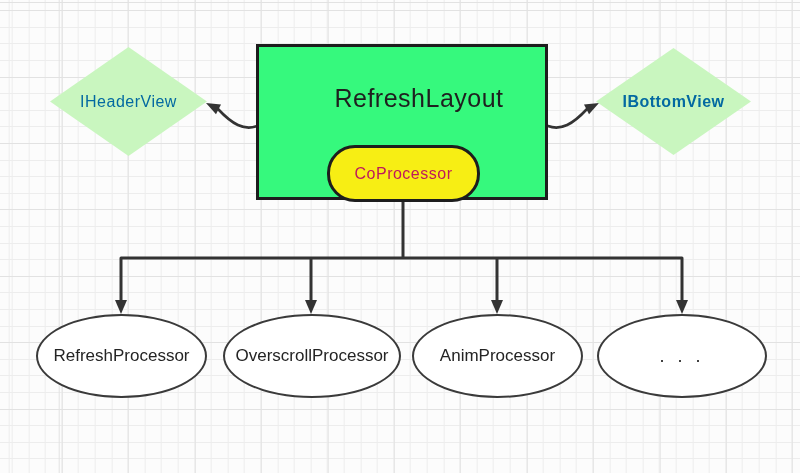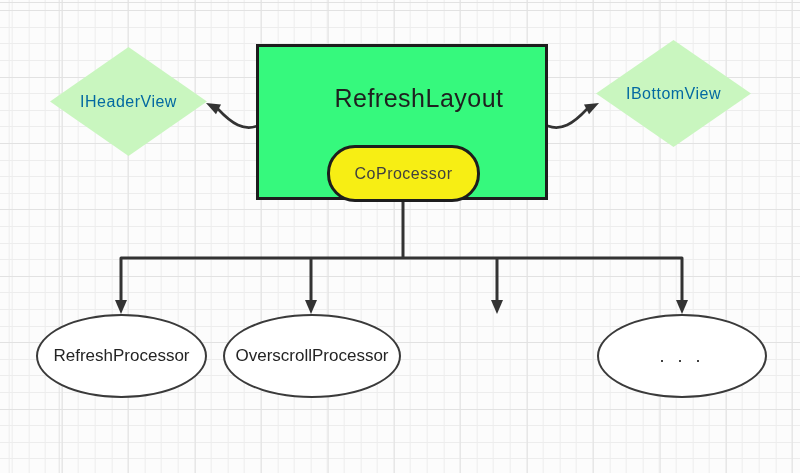--- a/index.html
+++ b/index.html
@@ -28,28 +28,28 @@
     position:absolute;left:0;right:0;top:38px;
     text-align:center;font-size:25px;line-height:26px;color:#1f1f1f;
     letter-spacing:0.5px;
     margin-left:34px;
   }
   #coprocessor-node{
     left:327px;top:145px;width:153px;height:57px;
     background:#f7ee14;border:3px solid #1d1d1d;border-radius:28px;
     z-index:3;display:flex;align-items:center;justify-content:center;
   }
-  #coprocessor-label{font-size:16px;color:#404040;letter-spacing:0.5px;}
+  #coprocessor-label{font-size:16px;color:#be185d;letter-spacing:0.5px;}
   .diamond{
     background:#c9f6bf;z-index:2;
     clip-path:polygon(50% 0,100% 50%,50% 100%,0 50%);
     display:flex;align-items:center;justify-content:center;
   }
   #iheaderview-node{left:50px;top:47px;width:157px;height:109px;}
-  #ibottomview-node{left:596px;top:40px;width:155px;height:107px;}
+  #ibottomview-node{left:596px;top:48px;width:155px;height:107px;font-weight:bold;}
   .diamond-label{font-size:16px;color:#0369a1;letter-spacing:0.5px;}
   .ellipse{
     top:314px;height:84px;background:#ffffff;
     border:2.5px solid #3a3a3a;border-radius:50%;z-index:2;
     display:flex;align-items:center;justify-content:center;
   }
   #processor-0{left:36px;width:171px;}
   #processor-1{left:223px;width:178px;}
   #processor-2{left:412px;width:171px;}
   #processor-3{left:597px;width:170px;}
@@ -93,18 +93,21 @@
   </div>
 
   <div class="node ellipse" id="processor-1">
     <span class="ellipse-label">OverscrollProcessor</span>
   </div>
 
   <div class="node ellipse" id="processor-0">
     <span class="ellipse-label">RefreshProcessor</span>
   </div>
 
+  <div class="node ellipse" id="processor-2">
+    <span class="ellipse-label">AnimProcessor</span>
+  </div>
 
   <div class="node ellipse" id="processor-3">
     <span class="ellipse-label">. . .</span>
   </div>
 
 </div>
 
 </body></html>

